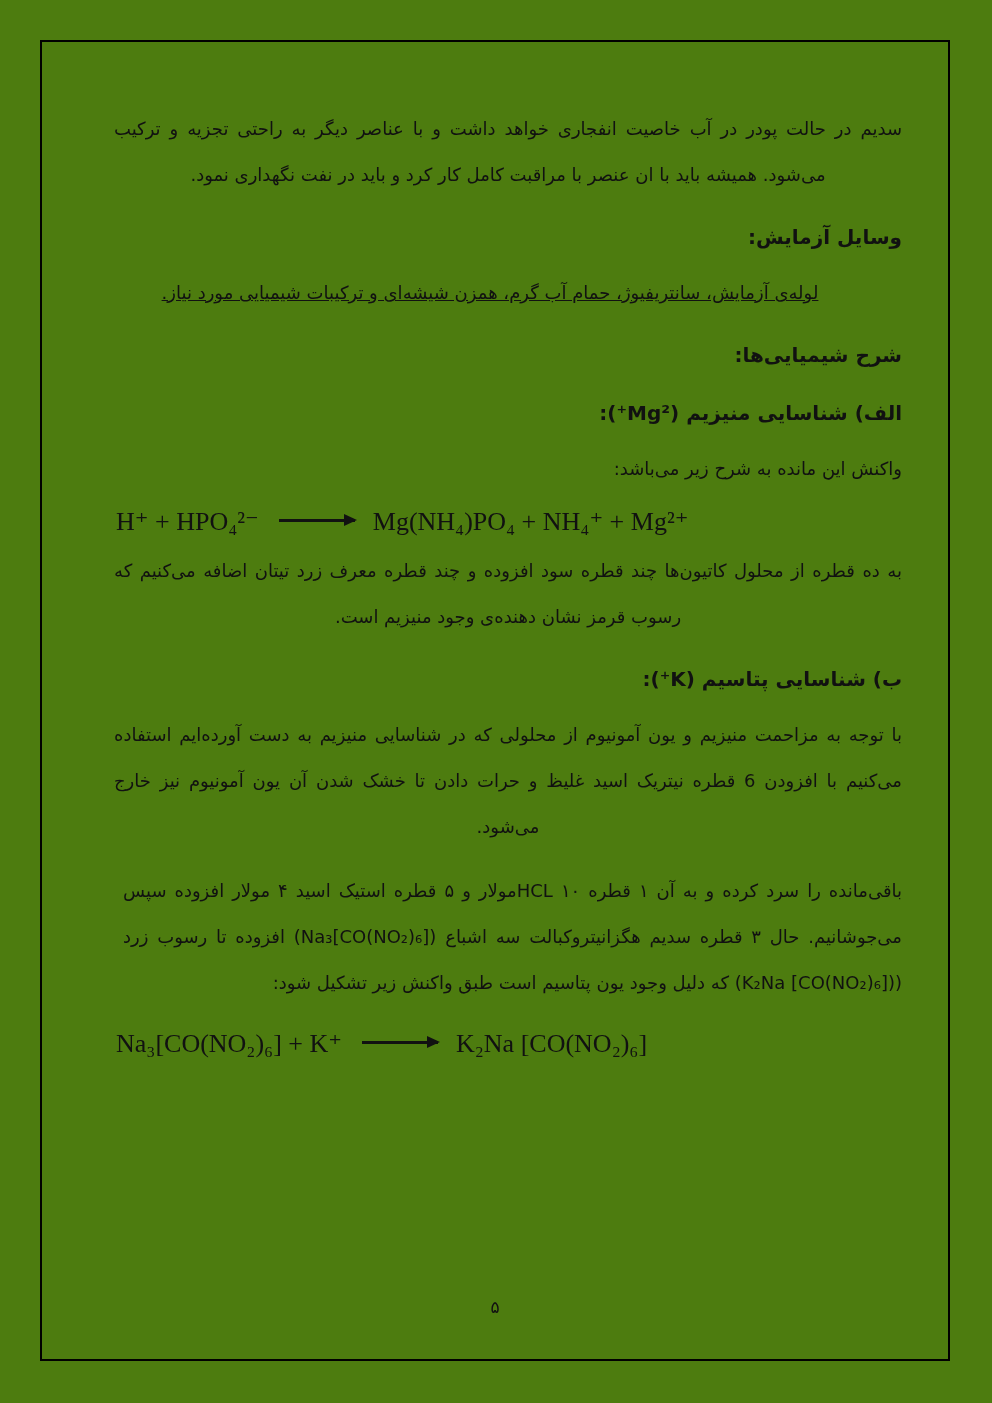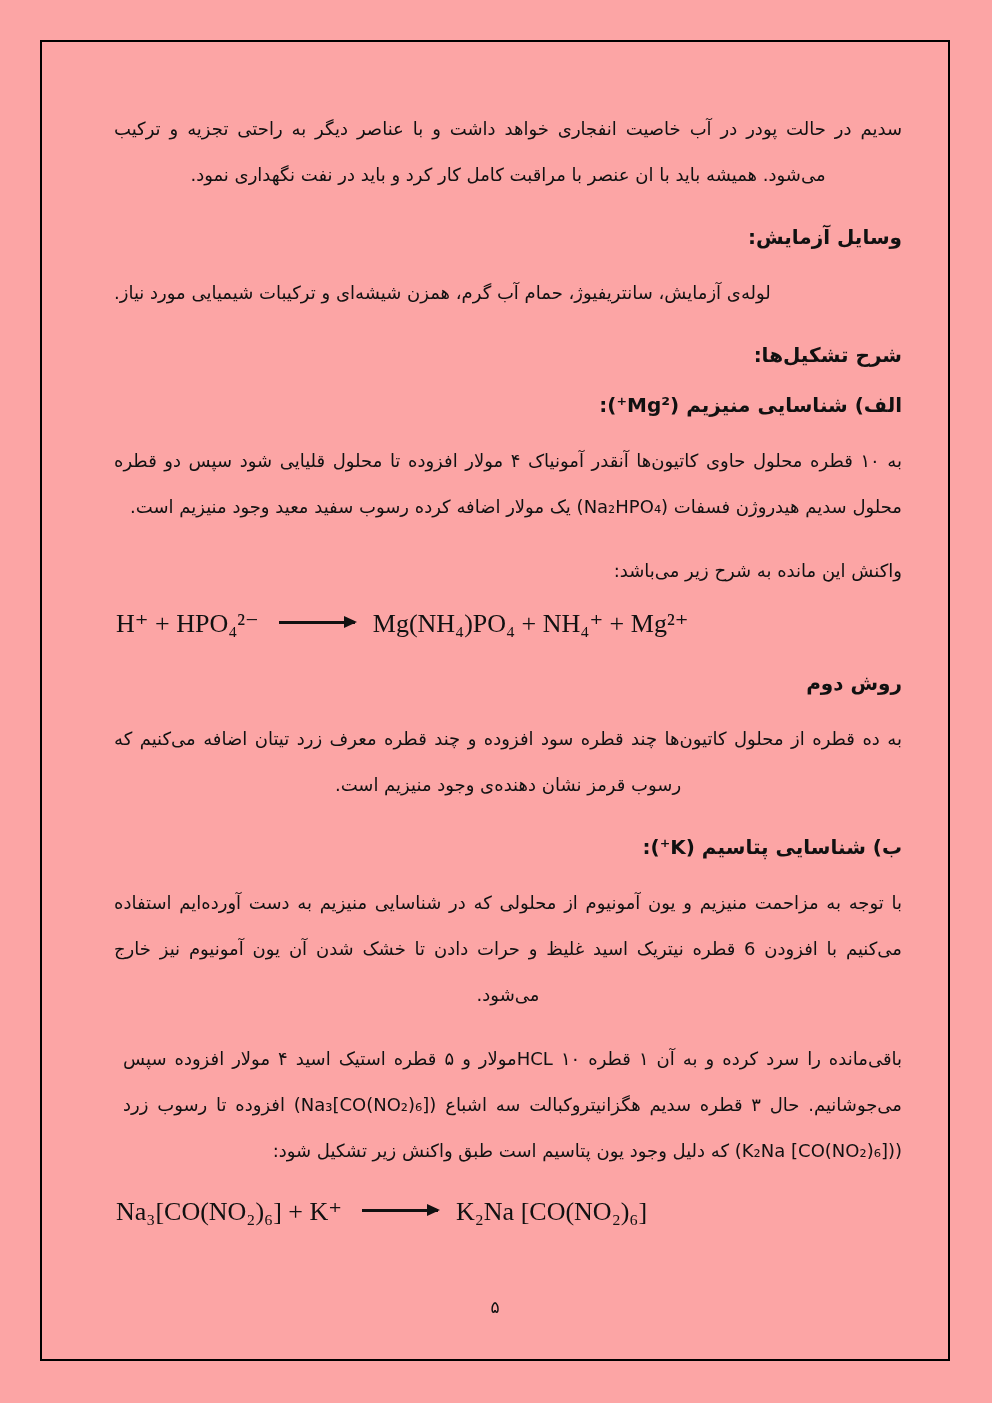--- a/index.html
+++ b/index.html
@@ -1,19 +1,19 @@
 <!DOCTYPE html>
 <html lang="fa"><head>
 <meta charset="utf-8">
 <style>
   html,body{margin:0;padding:0;background:#ffffff;}
   .page{
     position:relative;
     width:992px;height:1403px;
-    background:#fca5a5;
+    background:#4d7c0f;
     font-family:"DejaVu Sans", sans-serif;
     color:#111;
     overflow:hidden;
   }
   .frame{
     position:absolute;left:40px;top:40px;
     width:910px;height:1321px;
     border:2px solid #000;
     box-sizing:border-box;
   }
@@ -23,29 +23,29 @@
     direction:rtl;
   }
   p.body{
     font-size:18px;
     line-height:46px;
     margin:0 0 18px 0;
     text-align:justify;
   }
   p.last-center{text-align-last:center;}
   p.last-right{text-align-last:right;margin-left:9px;}
-  p.single{text-align:left;text-indent:36px;margin-bottom:0;}
+  p.single{text-align:center;text-indent:36px;margin-bottom:0;text-decoration:underline;}
   p.note{text-align:right;margin:0;}
   h2.hd{
     font-size:20px;
     font-weight:bold;
     line-height:30px;
     margin:24px 0 18px 0;
   }
-  h2.hd-tight{margin-top:20px;}
+  h2.hd-tight{margin-top:28px;}
   .equation{
     direction:ltr;
     text-align:left;
     font-family:"Liberation Serif","DejaVu Serif",serif;
     font-size:26px;
     line-height:40px;
     margin:10px 0 6px 2px;
     white-space:nowrap;
   }
   .rxn-arrow{
@@ -77,34 +77,32 @@
 <div class="page">
   <div class="frame">
     <div class="content">
 
       <p class="body last-center">سدیم در حالت پودر در آب خاصیت انفجاری خواهد داشت و با عناصر دیگر به راحتی تجزیه و ترکیب می‌شود. همیشه باید با ان عنصر با مراقبت کامل کار کرد و باید در نفت نگهداری نمود.</p>
 
       <h2 class="hd">وسایل آزمایش:</h2>
 
       <p class="body single">لوله‌ی آزمایش، سانتریفیوژ، حمام آب گرم، همزن شیشه‌ای و ترکیبات شیمیایی مورد نیاز.</p>
 
-      <h2 class="hd">شرح تشکیل‌ها:</h2>
+      <h2 class="hd">شرح شیمیایی‌ها:</h2>
 
       <h2 class="hd hd-tight">الف) شناسایی منیزیم (Mg²⁺):</h2>
 
 
-      <p class="body">به ۱۰ قطره محلول حاوی کاتیون‌ها آنقدر آمونیاک ۴ مولار افزوده تا محلول قلیایی شود سپس دو قطره محلول سدیم هیدروژن فسفات (Na₂HPO₄) یک مولار اضافه کرده رسوب سفید معید وجود منیزیم است.</p>
 
       <p class="body note">واکنش این مانده به شرح زیر می‌باشد:</p>
 
       <div class="equation">
         <span>H⁺ + HPO₄²⁻</span><span class="rxn-arrow"></span><span>Mg(NH₄)PO₄ + NH₄⁺ + Mg²⁺</span>
       </div>
 
-      <h2 class="hd">روش دوم</h2>
 
       <p class="body last-center">به ده قطره از محلول کاتیون‌ها چند قطره سود افزوده و چند قطره معرف زرد تیتان اضافه می‌کنیم که رسوب قرمز نشان دهنده‌ی وجود منیزیم است.</p>
 
       <h2 class="hd">ب) شناسایی پتاسیم (K⁺):</h2>
 
       <p class="body last-center">با توجه به مزاحمت منیزیم و یون آمونیوم از محلولی که در شناسایی منیزیم به دست آورده‌ایم استفاده می‌کنیم با افزودن 6 قطره نیتریک اسید غلیظ و حرات دادن تا خشک شدن آن یون آمونیوم نیز خارج می‌شود.</p>
 
       <p class="body last-right">باقی‌مانده را سرد کرده و به آن ۱ قطره HCL ۱۰مولار و ۵ قطره استیک اسید ۴ مولار افزوده سپس می‌جوشانیم. حال ۳ قطره سدیم هگزانیتروکبالت سه اشباع (Na₃[CO(NO₂)₆]) افزوده تا رسوب زرد ((K₂Na [CO(NO₂)₆]) که دلیل وجود یون پتاسیم است طبق واکنش زیر تشکیل شود:</p>
 
       <div class="equation">

